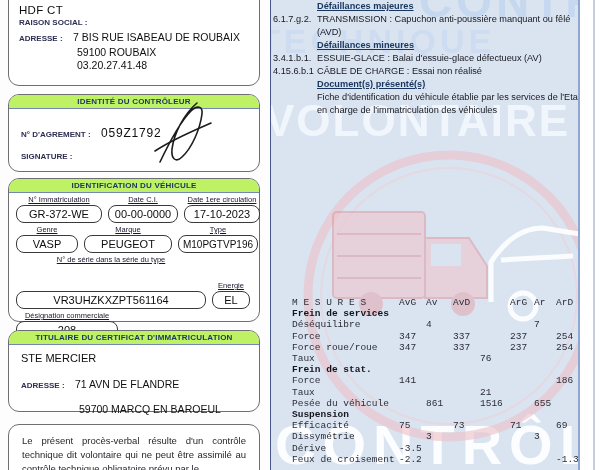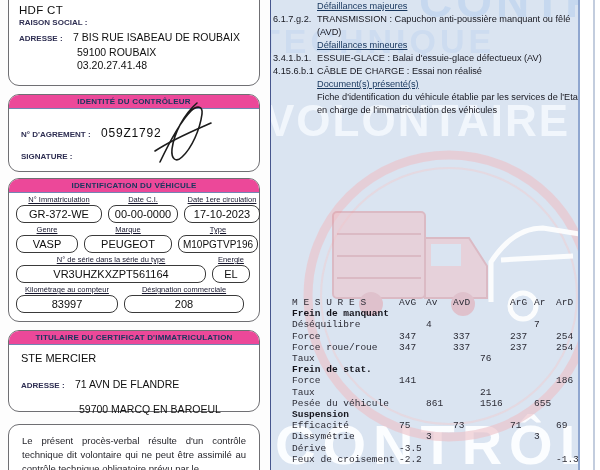--- a/index.html
+++ b/index.html
@@ -2,21 +2,21 @@
 <html><head>
 <meta charset="utf-8">
 <style>
   html,body{margin:0;padding:0;background:#e8e8e8;}
   .page{position:relative;width:600px;height:470px;overflow:hidden;background:#fdfdfd;
         font-family:"Liberation Sans",sans-serif;-webkit-font-smoothing:antialiased;}
 
   
   .left-col{position:absolute;left:0;top:0;width:270px;height:470px;background:#fdfdfd;}
   .box{position:absolute;left:8px;width:252px;border:1px solid #6f6f73;border-radius:11px;background:#fff;box-sizing:border-box;}
-  .box-header{height:13px;background:#ec4899;border-bottom:1px solid #7386b4;border-radius:10px 10px 0 0;
+  .box-header{height:13px;background:#bef264;border-bottom:1px solid #7386b4;border-radius:10px 10px 0 0;
               text-align:center;font-size:8px;font-weight:bold;color:#17365d;line-height:13px;letter-spacing:.2px;}
   .sm-label{font-size:8px;font-weight:600;color:#2e2e52;}
   .val-text{font-size:10.5px;color:#101010;}
 
   .box-centre{top:-16px;height:102px;padding:18px 10px 0 10px;}
   .box-centre .row{margin-bottom:1px;line-height:12px;}
   .centre-name{font-size:11.5px;color:#0d0d0d;letter-spacing:.3px;margin:1px 0 2px 0;}
   .indent{padding-left:58px;line-height:15px;}
 
   .box-ctrl{top:94px;height:78px;}
@@ -31,21 +31,21 @@
   .veh-label{font-size:7.5px;color:#17172e;text-decoration:underline;white-space:nowrap;margin-bottom:1px;}
   .veh-value{border:1px solid #3a3a3a;border-radius:8px;width:100%;box-sizing:border-box;text-align:center;
              font-size:11px;color:#0d0d0d;height:18px;line-height:17px;background:#fff;white-space:nowrap;overflow:hidden;}
   .veh-row-0 .veh-field:nth-child(1){flex:0 0 86px;}
   .veh-row-0 .veh-field:nth-child(2){flex:0 0 70px;}
   .veh-row-0 .veh-field:nth-child(3){flex:0 0 76px;}
   .veh-row-1 .veh-field:nth-child(1){flex:0 0 62px;}
   .veh-row-1 .veh-field:nth-child(2){flex:0 0 88px;justify-content:center;}
   .veh-row-1 .veh-field:nth-child(3){flex:0 0 80px;}
   .veh-row-1 .veh-field:nth-child(3) .veh-value{font-size:10px;}
-  .veh-row-2 .veh-field:nth-child(1){flex:0 0 190px;}
+  .veh-row-2 .veh-field:nth-child(1){flex:0 0 190px;gap:26px;}
   .veh-row-2 .veh-field:nth-child(2){flex:0 0 38px;}
   .veh-row-3 .veh-field:nth-child(1){flex:0 0 102px;}
   .veh-row-3 .veh-field:nth-child(2){flex:0 0 120px;}
 
   .box-tit{top:330px;height:82px;}
   .tit-name{font-size:11px;color:#0d0d0d;margin:7px 0 0 12px;}
   .tit-adr{margin:10px 0 0 12px;}
   .tit-city{margin:10px 0 0 12px;}
 
   .box-notice{top:424px;height:70px;padding:9px 13px 0 13px;}
@@ -57,21 +57,21 @@
   .wm{position:absolute;font-weight:bold;white-space:nowrap;z-index:0;pointer-events:none;}
   .wm-t1{top:-26px;left:148px;font-size:46px;color:#c6d8ef;letter-spacing:4px;}
   .wm-t2{top:22px;left:-12px;font-size:34px;color:#cddcf0;letter-spacing:4px;}
   .wm-mid{top:96px;left:-6px;font-size:44px;color:#f1f6fc;letter-spacing:2px;}
   .wm-bot{top:412px;left:4px;font-size:56px;color:#fbfdff;letter-spacing:7px;}
   .stamp{position:absolute;left:0;top:0;z-index:0;pointer-events:none;}
 
   .defects{position:absolute;left:2px;top:0;width:304px;z-index:2;font-size:9.2px;line-height:13px;color:#17171f;}
   .defect-item{position:relative;padding-left:44px;white-space:nowrap;}
   .defect-code{position:absolute;left:0;top:0;}
-  .defect-header{font-weight:normal;color:#17365d;text-decoration:underline;}
+  .defect-header{font-weight:bold;color:#17365d;text-decoration:underline;}
 
   .mesures{position:absolute;left:4px;top:297px;z-index:2;font-family:"Liberation Mono","DejaVu Sans Mono",monospace;
            font-size:9.5px;line-height:11.2px;color:#2c2c36;}
   .m-row{display:flex;white-space:nowrap;padding-left:17px;}
   .m-label{width:107px;flex:0 0 107px;}
   .m-row.section .m-label{font-weight:bold;color:#15151d;}
   .m-cell{flex:0 0 auto;}
   .m-c0{width:27px;} .m-c1{width:27px;font-family:Liberation Mono, monospace;} .m-c2{width:27px;} .m-c3{width:30px;}
   .m-c4{width:24px;} .m-c5{width:22px;} .m-c6{width:30px;}
   .m-head{color:#2c2c36;}
@@ -146,24 +146,20 @@
             <div class="veh-field">
               <div class="veh-label">N° de série dans la série du type</div>
               <div class="veh-value">VR3UHZKXZPT561164</div>
             </div>
             <div class="veh-field">
               <div class="veh-label">Energie</div>
               <div class="veh-value">EL</div>
             </div>
           </div>
           <div class="veh-row veh-row-3">
-            <div class="veh-field">
-              <div class="veh-label">Kilométrage au compteur</div>
-              <div class="veh-value">83997</div>
-            </div>
             <div class="veh-field">
               <div class="veh-label">Désignation commerciale</div>
               <div class="veh-value">208</div>
             </div>
           </div>
         </div>
     </section>
 
     <section class="box box-tit">
       <div class="box-header">TITULAIRE DU CERTIFICAT D'IMMATRICULATION</div>
@@ -223,21 +219,21 @@
           <span class="m-label">M E S U R E S</span>
           <span class="m-cell m-c0">AvG</span>
           <span class="m-cell m-c1">Av</span>
           <span class="m-cell m-c2">AvD</span>
           <span class="m-cell m-c3"></span>
           <span class="m-cell m-c4">ArG</span>
           <span class="m-cell m-c5">Ar</span>
           <span class="m-cell m-c6">ArD</span>
         </div>
         <div class="m-row section">
-          <span class="m-label">Frein de manquant</span>
+          <span class="m-label">Frein de services</span>
         </div>
         <div class="m-row">
           <span class="m-label">Déséquilibre</span>
           <span class="m-cell m-c0"></span>
           <span class="m-cell m-c1">4</span>
           <span class="m-cell m-c2"></span>
           <span class="m-cell m-c3"></span>
           <span class="m-cell m-c4"></span>
           <span class="m-cell m-c5">7</span>
           <span class="m-cell m-c6"></span>

